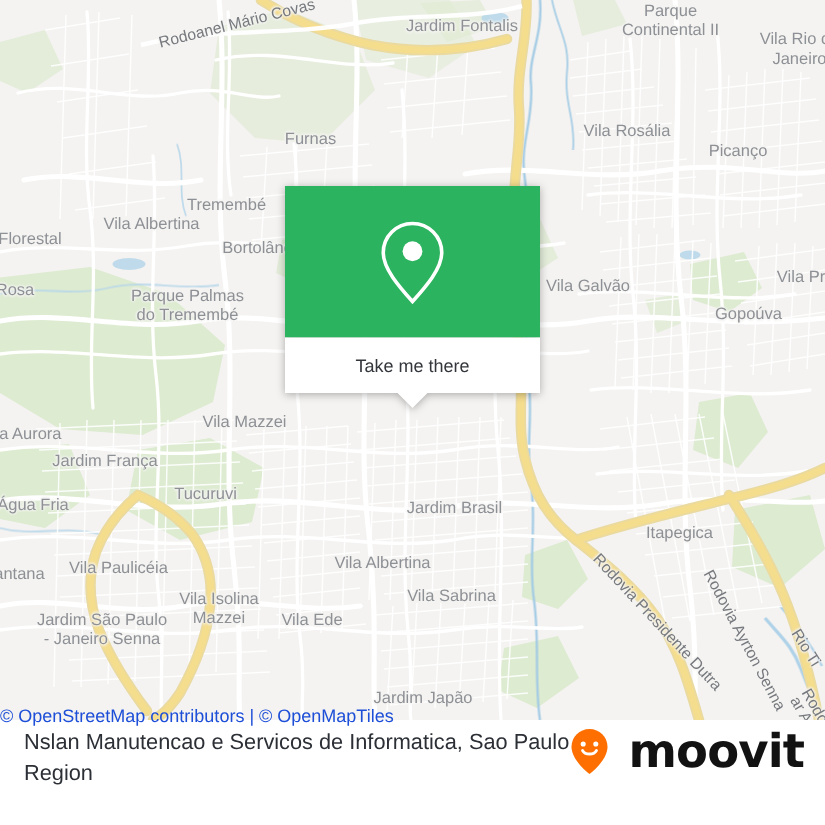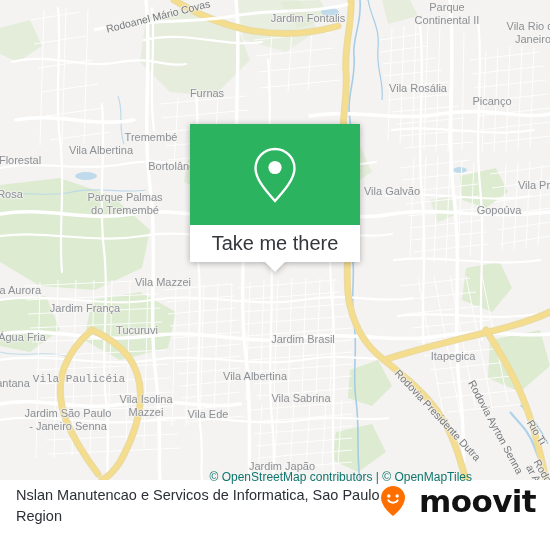--- a/index.html
+++ b/index.html
@@ -61,42 +61,42 @@
   #card-white {
     background: #ffffff;
     height: 37px;
     display: flex;
     align-items: center;
     justify-content: center;
     position: relative;
   }
   #card-label {
     color: #33363b;
-    font-size: 20px;
+    font-size: 12px;
     font-family: "Liberation Sans", sans-serif;
   }
   #card-tail {
     position: absolute;
     left: 50%;
     bottom: -10px;
     transform: translateX(-50%);
     width: 0; height: 0;
     border-left: 11px solid transparent;
     border-right: 11px solid transparent;
     border-top: 11px solid #ffffff;
   }
 
   
   #attribution {
     position: absolute;
     left: 0; top: 470px;
     width: 472px;
-    text-align: right;
+    text-align: left;
     font-size: 12px;
-    color: #0f766e;
+    color: #1d4ed8;
     font-family: "Liberation Sans", sans-serif;
     z-index: 5;
   }
 
   
   #footer {
     position: absolute;
     left: 0; top: 485px;
     width: 550px; height: 65px;
     background: #ffffff;
@@ -330,28 +330,28 @@
         <div class="maplabel" style="left: 101px; top: 150px;">Vila Albertina</div>
         <div class="maplabel" style="left: 20px; top: 160px;">Florestal</div>
         <div class="maplabel" style="left: 176px; top: 166px;">Bortolândia</div>
         <div class="maplabel" style="left: 534px; top: 185px;">Vila Pr</div>
         <div class="maplabel" style="left: 10px; top: 194px;">Rosa</div>
         <div class="maplabel" style="left: 125px; top: 204px;">Parque Palmas
 do Tremembé</div>
         <div class="maplabel" style="left: 489px; top: 210px; padding-left: 20px;">Gopoúva</div>
         <div class="maplabel" style="left: 163px; top: 282px;">Vila Mazzei</div>
         <div class="maplabel" style="left: 19px; top: 290px;">la Aurora</div>
-        <div class="maplabel" style="left: 85px; top: 308px;">Jardim França</div>
+        <div class="maplabel" style="left: 70px; top: 308px;">Jardim França</div>
         <div class="maplabel" style="left: 137px; top: 330px;">Tucuruvi</div>
         <div class="maplabel" style="left: 303px; top: 339px;">Jardim Brasil</div>
         <div class="maplabel" style="left: 22px; top: 337px;">Água Fria</div>
         <div class="maplabel" style="left: 453px; top: 356px;">Itapegica</div>
         <div class="maplabel" style="left: 255px; top: 376px;">Vila Albertina</div>
         <div class="maplabel" style="left: 301px; top: 398px;">Vila Sabrina</div>
-        <div class="maplabel" style="left: 79px; top: 379px; font-family: Liberation Mono, monospace;">Vila Paulicéia</div>
+        <div class="maplabel" style="left: 79px; top: 379px;">Vila Paulicéia</div>
         <div class="maplabel" style="left: 13px; top: 383px;">antana</div>
         <div class="maplabel" style="left: 146px; top: 406px;">Vila Isolina
 Mazzei</div>
         <div class="maplabel" style="left: 208px; top: 414px;">Vila Ede</div>
         <div class="maplabel" style="left: 68px; top: 420px;">Jardim São Paulo
 - Janeiro Senna</div>
         <div class="maplabel road" style="left: 438px; top: 415px; transform: translate(-50%, -50%) rotate(47deg);">Rodovia Presidente Dutra</div>
         <div class="maplabel road" style="left: 496px; top: 427px; transform: translate(-50%, -50%) rotate(62deg);">Rodovia Ayrton Senna</div>
         <div class="maplabel road" style="left: 537px; top: 432px; transform: translate(-50%, -50%) rotate(58deg);">Rio Ti</div>
         <div class="maplabel" style="left: 282px; top: 466px;">Jardim Japão</div>

